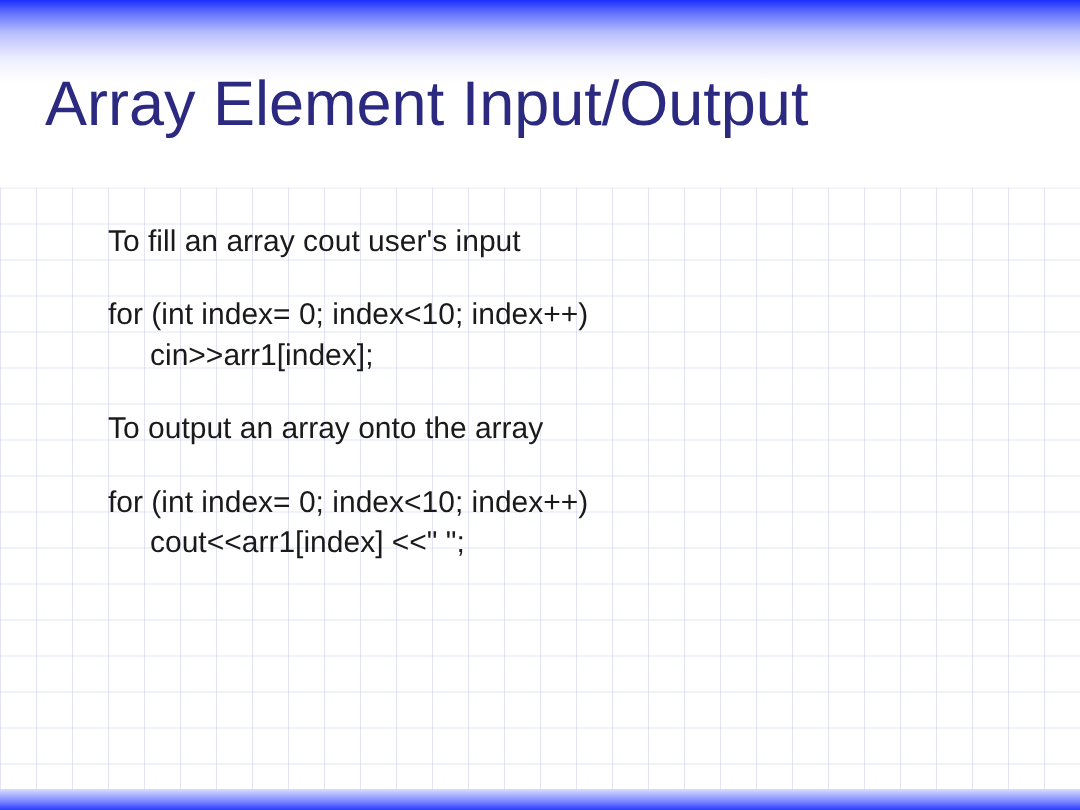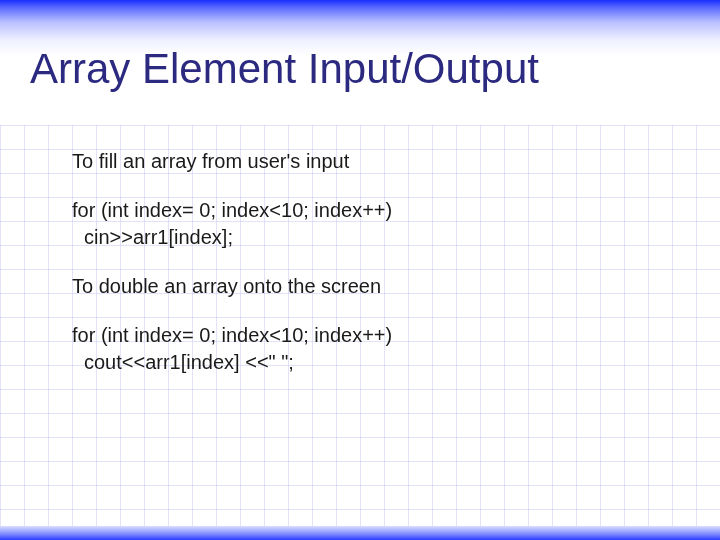--- a/index.html
+++ b/index.html
@@ -41,36 +41,36 @@
   .body{
     position:absolute;
     top:150px;left:72px;right:40px;
     font-size:20px;
     color:#1a1a1a;
     line-height:1.15;
     font-family:"Tahoma","Verdana",sans-serif;
   }
   .body p{margin:0 0 4px 0;}
   .spacer{height:22px;}
-  .indent{padding-left:12px;}
+  .indent{padding-left:28px;}
 </style>
 </head>
 <body>
 
 <div class="slide">
   <div class="grid"></div>
 
   <div class="title">Array Element Input/Output</div>
 
   <div class="body">
-    <p>To fill an array from user's input</p>
+    <p>To fill an array cout user's input</p>
     <div class="spacer"></div>
     <p>for (int index= 0; index&lt;10; index++)</p>
     <p class="indent">cin&gt;&gt;arr1[index];</p>
     <div class="spacer"></div>
-    <p>To double an array onto the screen</p>
+    <p>To output an array onto the array</p>
     <div class="spacer"></div>
     <p>for (int index= 0; index&lt;10; index++)</p>
     <p class="indent">cout&lt;&lt;arr1[index] &lt;&lt;" ";</p>
   </div>
 
   <div class="bottom-bar"></div>
 </div>
 
 </body></html>

